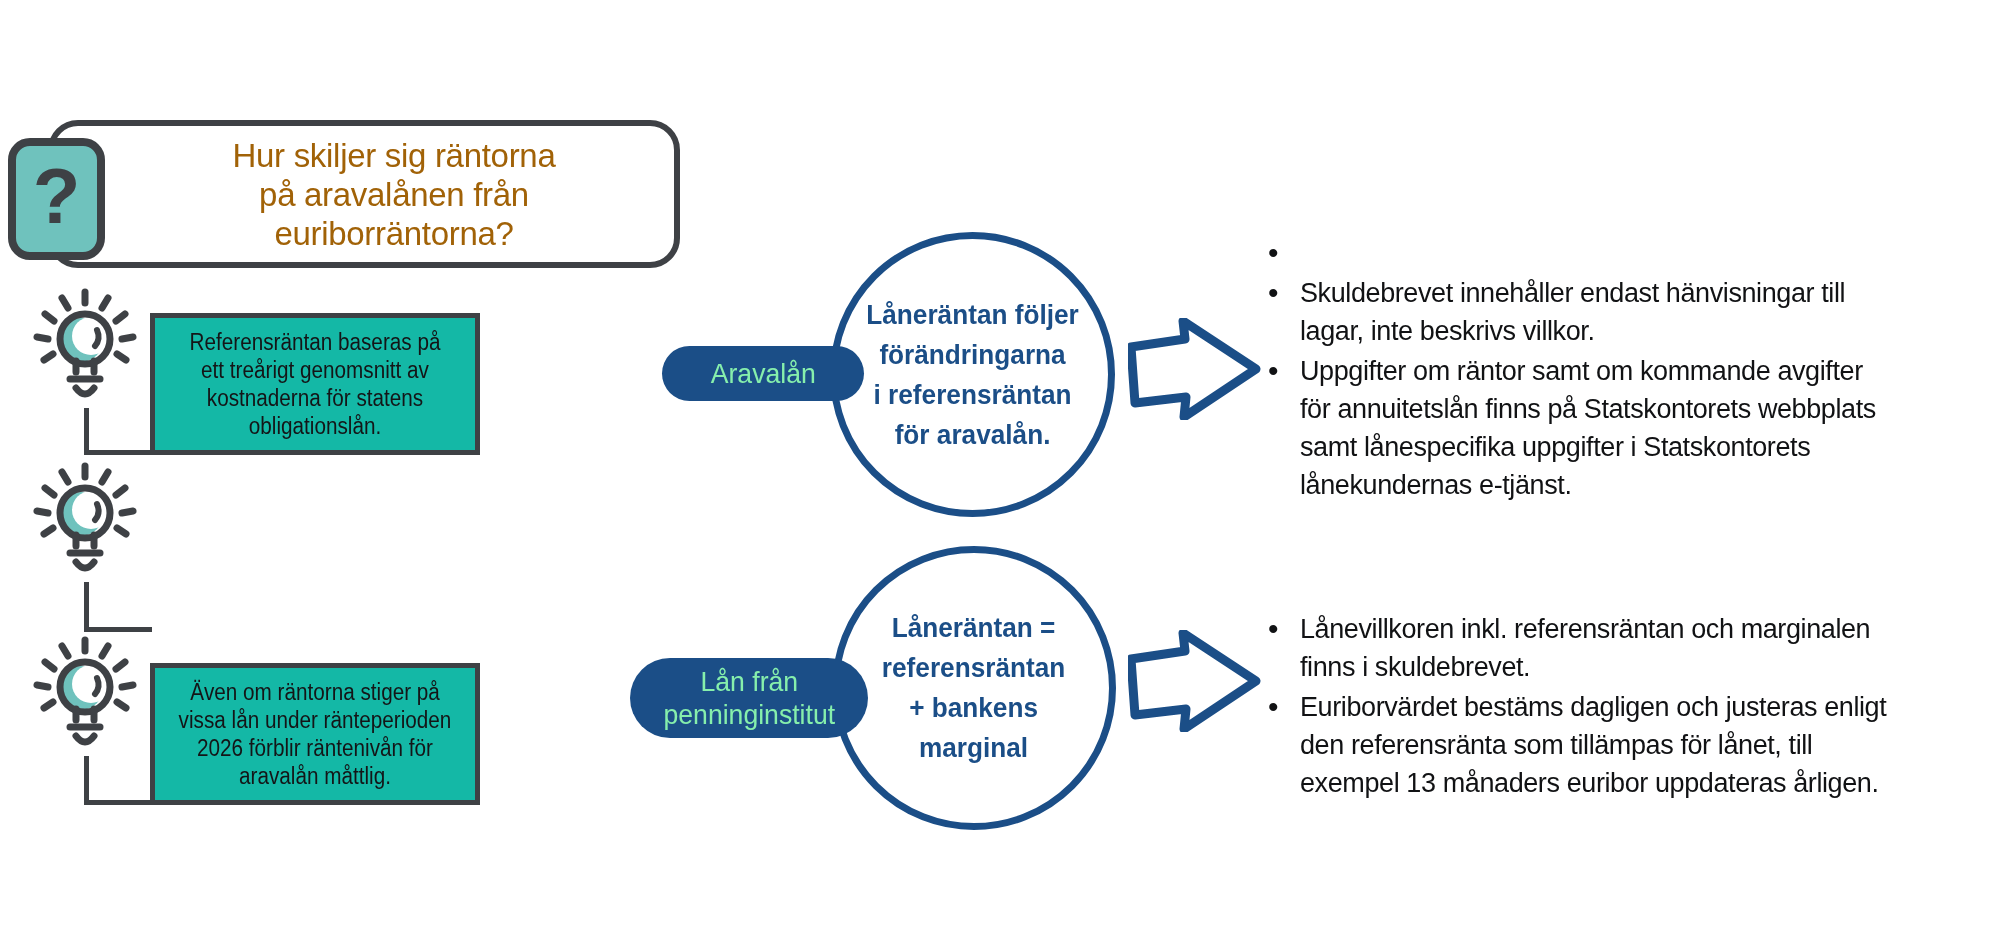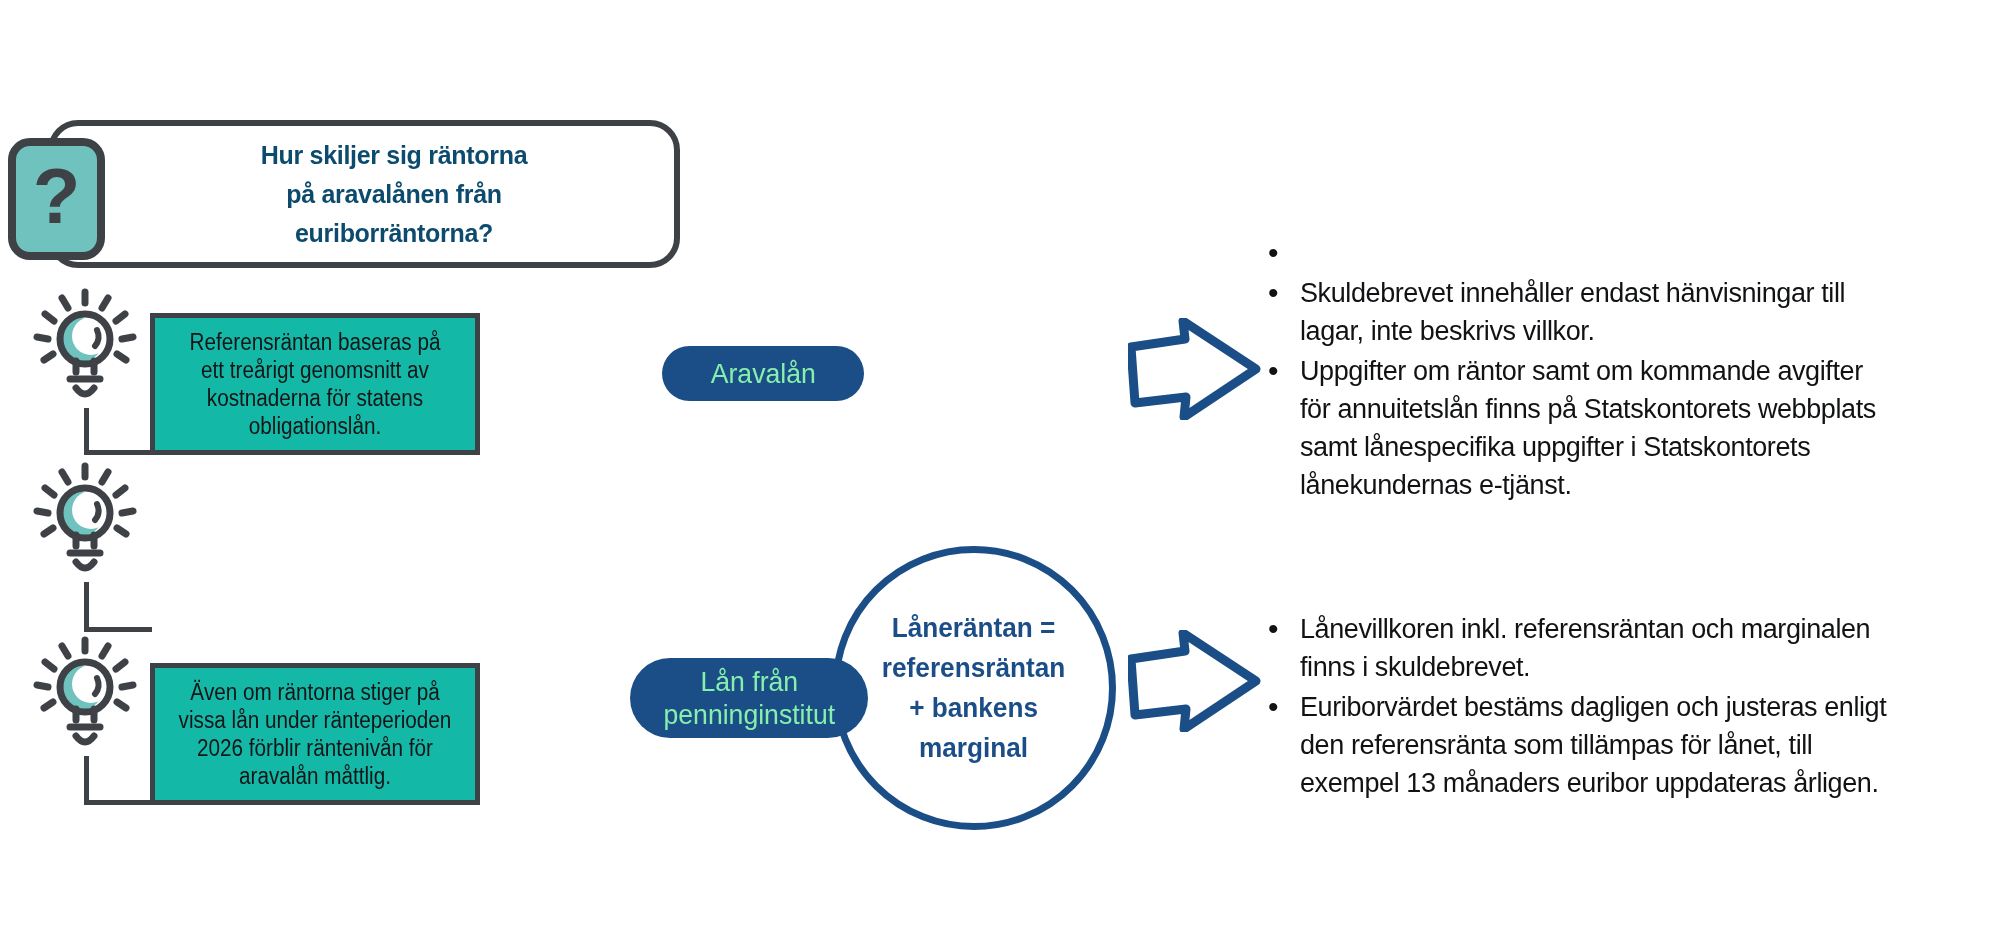--- a/index.html
+++ b/index.html
@@ -10,21 +10,21 @@
   .abs{position:absolute;}
 
   
   .title-box{
     left:48px;top:120px;width:632px;height:148px;box-sizing:border-box;
     border:6px solid #3e4145;border-radius:30px;background:#fff;
     display:flex;align-items:center;justify-content:center;z-index:1;
   }
   .title-text{
     padding-left:60px;white-space:pre-line;text-align:center;
-    font-size:25px;line-height:39px;color:#0c4a6e;letter-spacing:-0.3px;font-weight:bold;
+    font-size:33px;line-height:39px;color:#a16207;letter-spacing:-0.3px;
   }
   .q-icon{
     left:8px;top:138px;width:97px;height:122px;box-sizing:border-box;
     background:#6fc2bd;border:8px solid #3e4145;border-radius:22px;
     display:flex;align-items:center;justify-content:center;z-index:2;
   }
   .q-glyph{font-size:78px;font-weight:800;color:#3e4145;line-height:1;transform:translateY(-3px);}
 
   
   .fact-box{
@@ -155,20 +155,26 @@
     <path d="M46,100 Q55,112 64,100" fill="none" stroke="#3e4145" stroke-width="7" stroke-linecap="round"></path>
   </svg>
   <div class="abs connector" style="top:756px;height:49px;"></div>
   <div class="abs fact-box" style="top:663px;height:142px;">
     <div class="fact-text">Även om räntorna stiger på
 vissa lån under ränteperioden
 2026 förblir räntenivån för
 aravalån måttlig.</div>
   </div>
 
+  <div class="abs bubble" style="left:830px;top:232px;width:285px;height:285px;">
+    <div class="bubble-text">Låneräntan följer
+förändringarna
+i referensräntan
+för aravalån.</div>
+  </div>
   <div class="abs pill" style="left:662px;top:346px;width:202px;height:55px;">
     <div class="pill-text">Aravalån</div>
   </div>
   <svg class="abs arrow" style="left:1128px;top:318px;" width="135" height="102" viewBox="0 0 135 102">
     <path d="M3,29 L57,21 L55,3 L128,51 L56,99 L58,79 L7,85 Z" fill="#ffffff" stroke="#1b4e87" stroke-width="9" stroke-linejoin="round"></path>
   </svg>
 
   <div class="abs bubble" style="left:832px;top:546px;width:284px;height:284px;">
     <div class="bubble-text">Låneräntan =
 referensräntan

